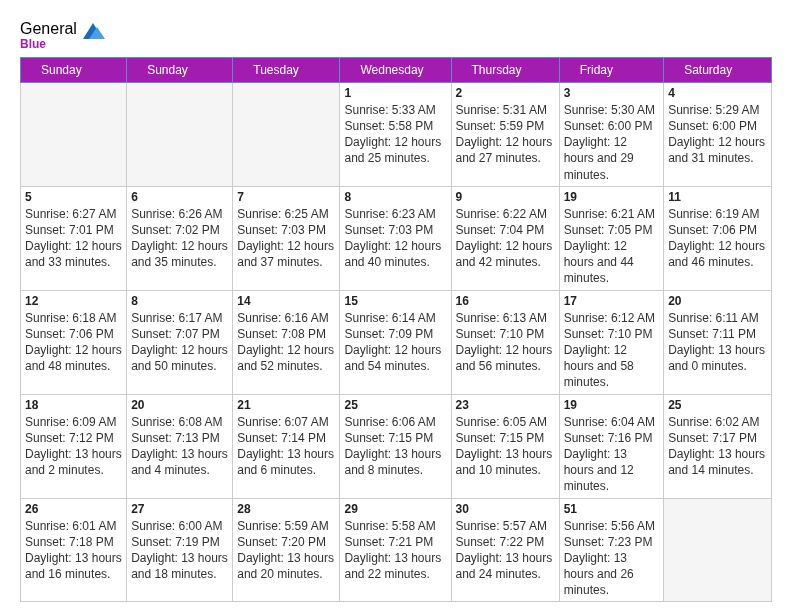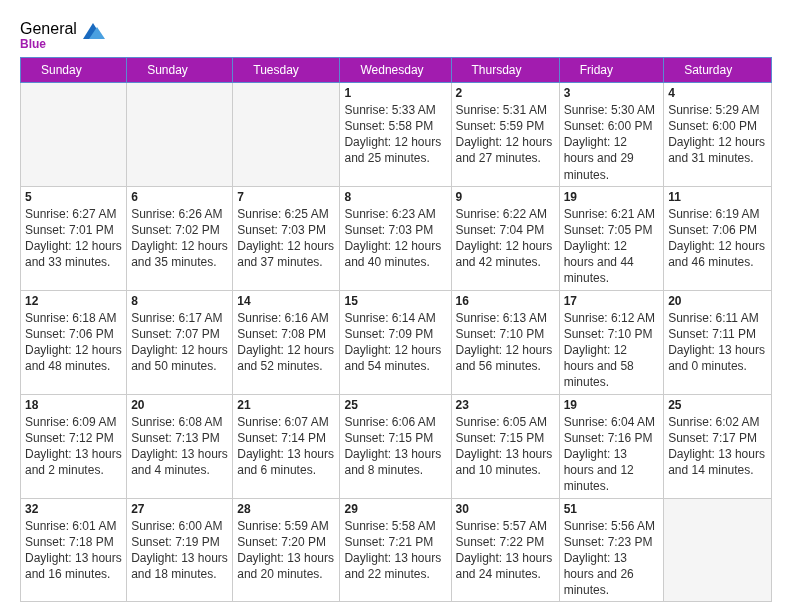--- a/index.html
+++ b/index.html
@@ -229,21 +229,21 @@
             <span class="day-num">19</span>
             <div class="day-info">Sunrise: 6:04 AM<br>Sunset: 7:16 PM<br>Daylight: 13 hours and 12 minutes.</div>
           </td>
           <td>
             <span class="day-num">25</span>
             <div class="day-info">Sunrise: 6:02 AM<br>Sunset: 7:17 PM<br>Daylight: 13 hours and 14 minutes.</div>
           </td>
         </tr>
         <tr>
           <td>
-            <span class="day-num">32</span>
+            <span class="day-num">26</span>
             <div class="day-info">Sunrise: 6:01 AM<br>Sunset: 7:18 PM<br>Daylight: 13 hours and 16 minutes.</div>
           </td>
           <td>
             <span class="day-num">27</span>
             <div class="day-info">Sunrise: 6:00 AM<br>Sunset: 7:19 PM<br>Daylight: 13 hours and 18 minutes.</div>
           </td>
           <td>
             <span class="day-num">28</span>
             <div class="day-info">Sunrise: 5:59 AM<br>Sunset: 7:20 PM<br>Daylight: 13 hours and 20 minutes.</div>
           </td>

